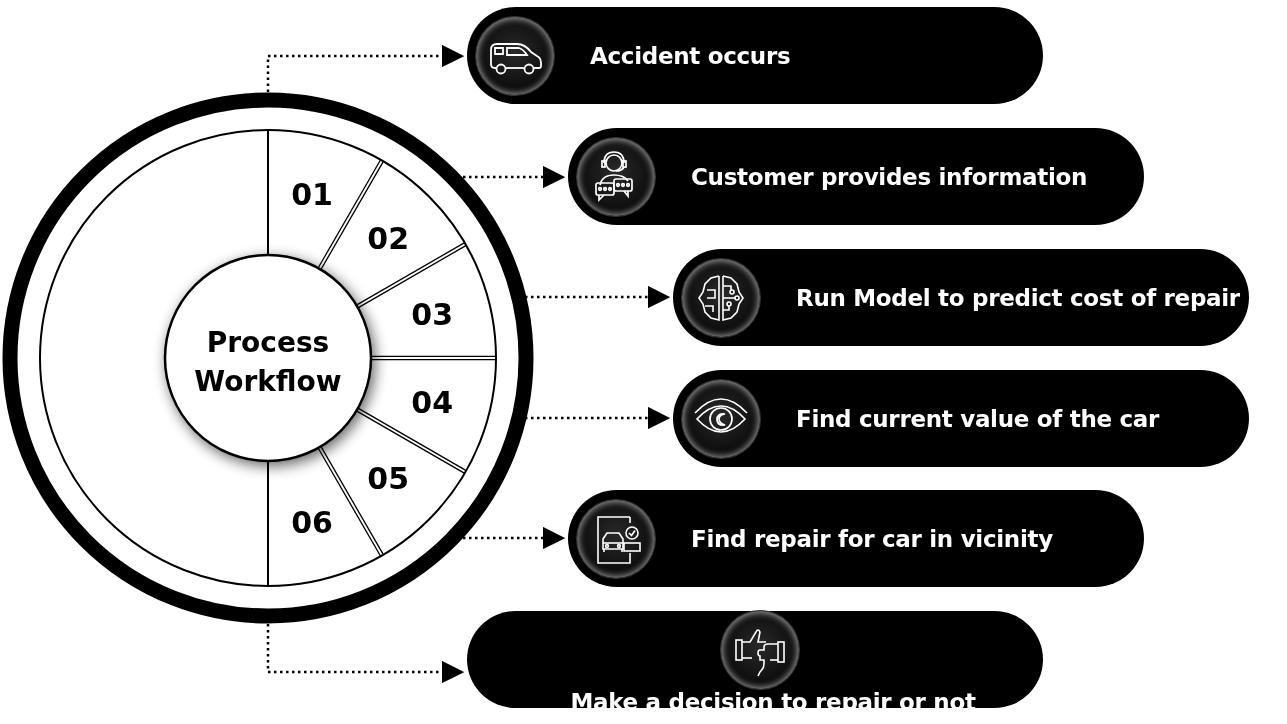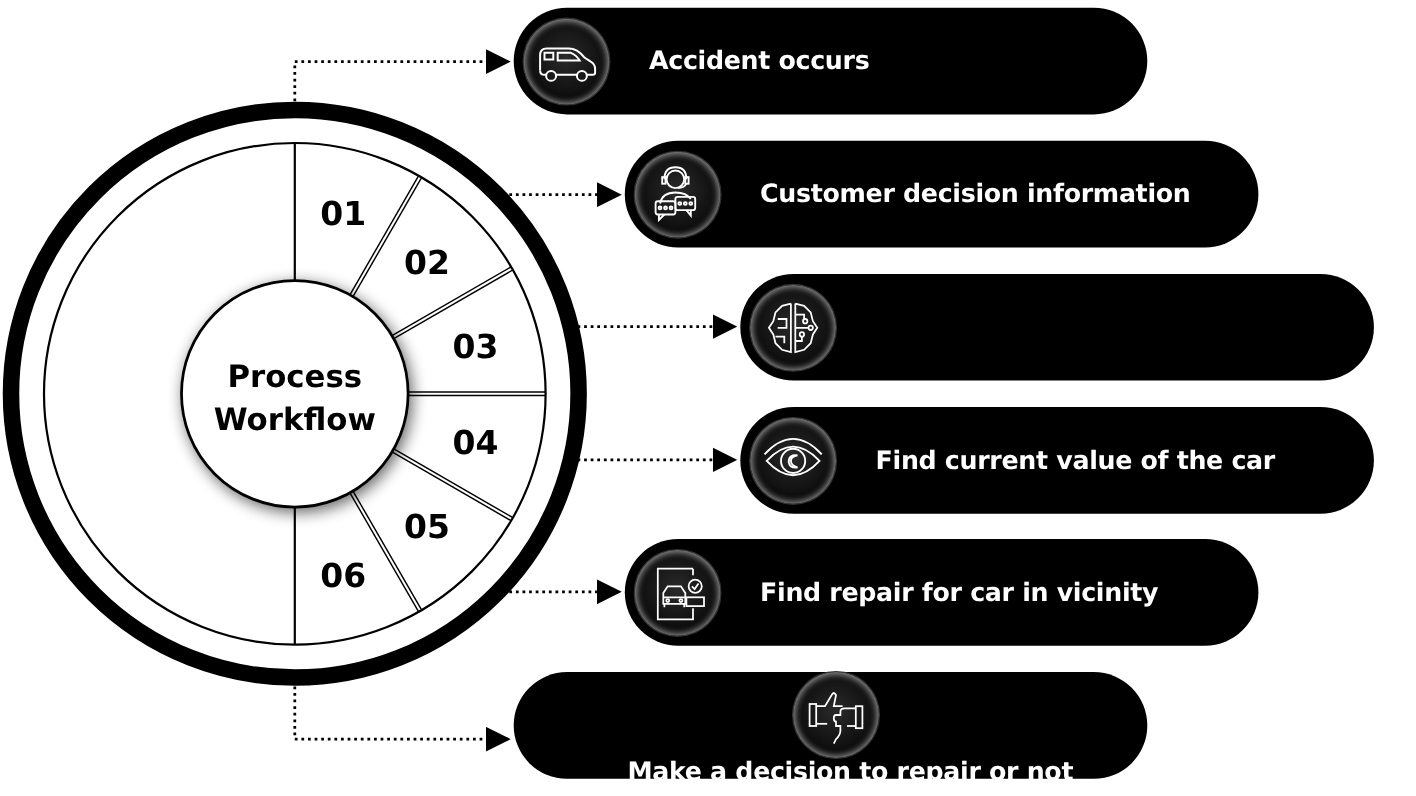--- a/index.html
+++ b/index.html
@@ -103,38 +103,39 @@
       <rect x="28" y="32" width="18" height="12" rx="2"></rect>
       <path d="M42,44 L42,49 L38,44"></path>
       <circle cx="14" cy="42" r="1.3"></circle>
         <circle cx="19" cy="42" r="1.3"></circle>
         <circle cx="24" cy="42" r="1.3"></circle>
       <circle cx="32" cy="38" r="1.3"></circle>
         <circle cx="37" cy="38" r="1.3"></circle>
         <circle cx="42" cy="38" r="1.3"></circle>
     </svg>
   </div>
-  <span class="label">Customer decision information</span>
+  <span class="label">Customer provides information</span>
 </div>
 
 <div class="pill" style="left:673px;top:249px;">
   <div class="ico">
     <svg viewBox="0 0 60 60" fill="none" stroke="#fff" stroke-width="1.6">
       <path d="M28,8 L20,10 L14,16 L12,24 L8,30 L12,36 L14,44 L20,50 L28,52 L28,8"></path>
       <path d="M32,8 L40,10 L46,16 L48,24 L52,30 L48,36 L46,44 L40,50 L32,52 L32,8"></path>
       <path d="M16,22 L24,22 L24,30 L16,30"></path>
         <path d="M14,38 L22,38 L22,44"></path>
       <path d="M32,18 L40,18 L40,22"></path>
         <circle cx="41" cy="24" r="2"></circle>
       <path d="M32,30 L44,30"></path>
         <circle cx="46" cy="30" r="2"></circle>
       <path d="M32,42 L38,42 L38,38"></path>
         <circle cx="38" cy="36" r="2"></circle>
     </svg>
   </div>
+  <span class="label">Run Model to predict cost of repair</span>
 </div>
 
 <div class="pill" style="left:673px;top:370px;">
   <div class="ico">
     <svg viewBox="0 0 60 60" fill="none" stroke="#fff" stroke-width="1.7">
       <path d="M6,30 Q30,4 54,30 Q30,56 6,30 Z"></path>
       <path d="M4,24 Q30,-4 56,24"></path>
       <circle cx="30" cy="30" r="11"></circle>
       <path d="M34,25 Q26,24 26,31 Q27,37 34,36 Q28,34 28,30 Q28,26 34,25 Z"></path>
     </svg>

